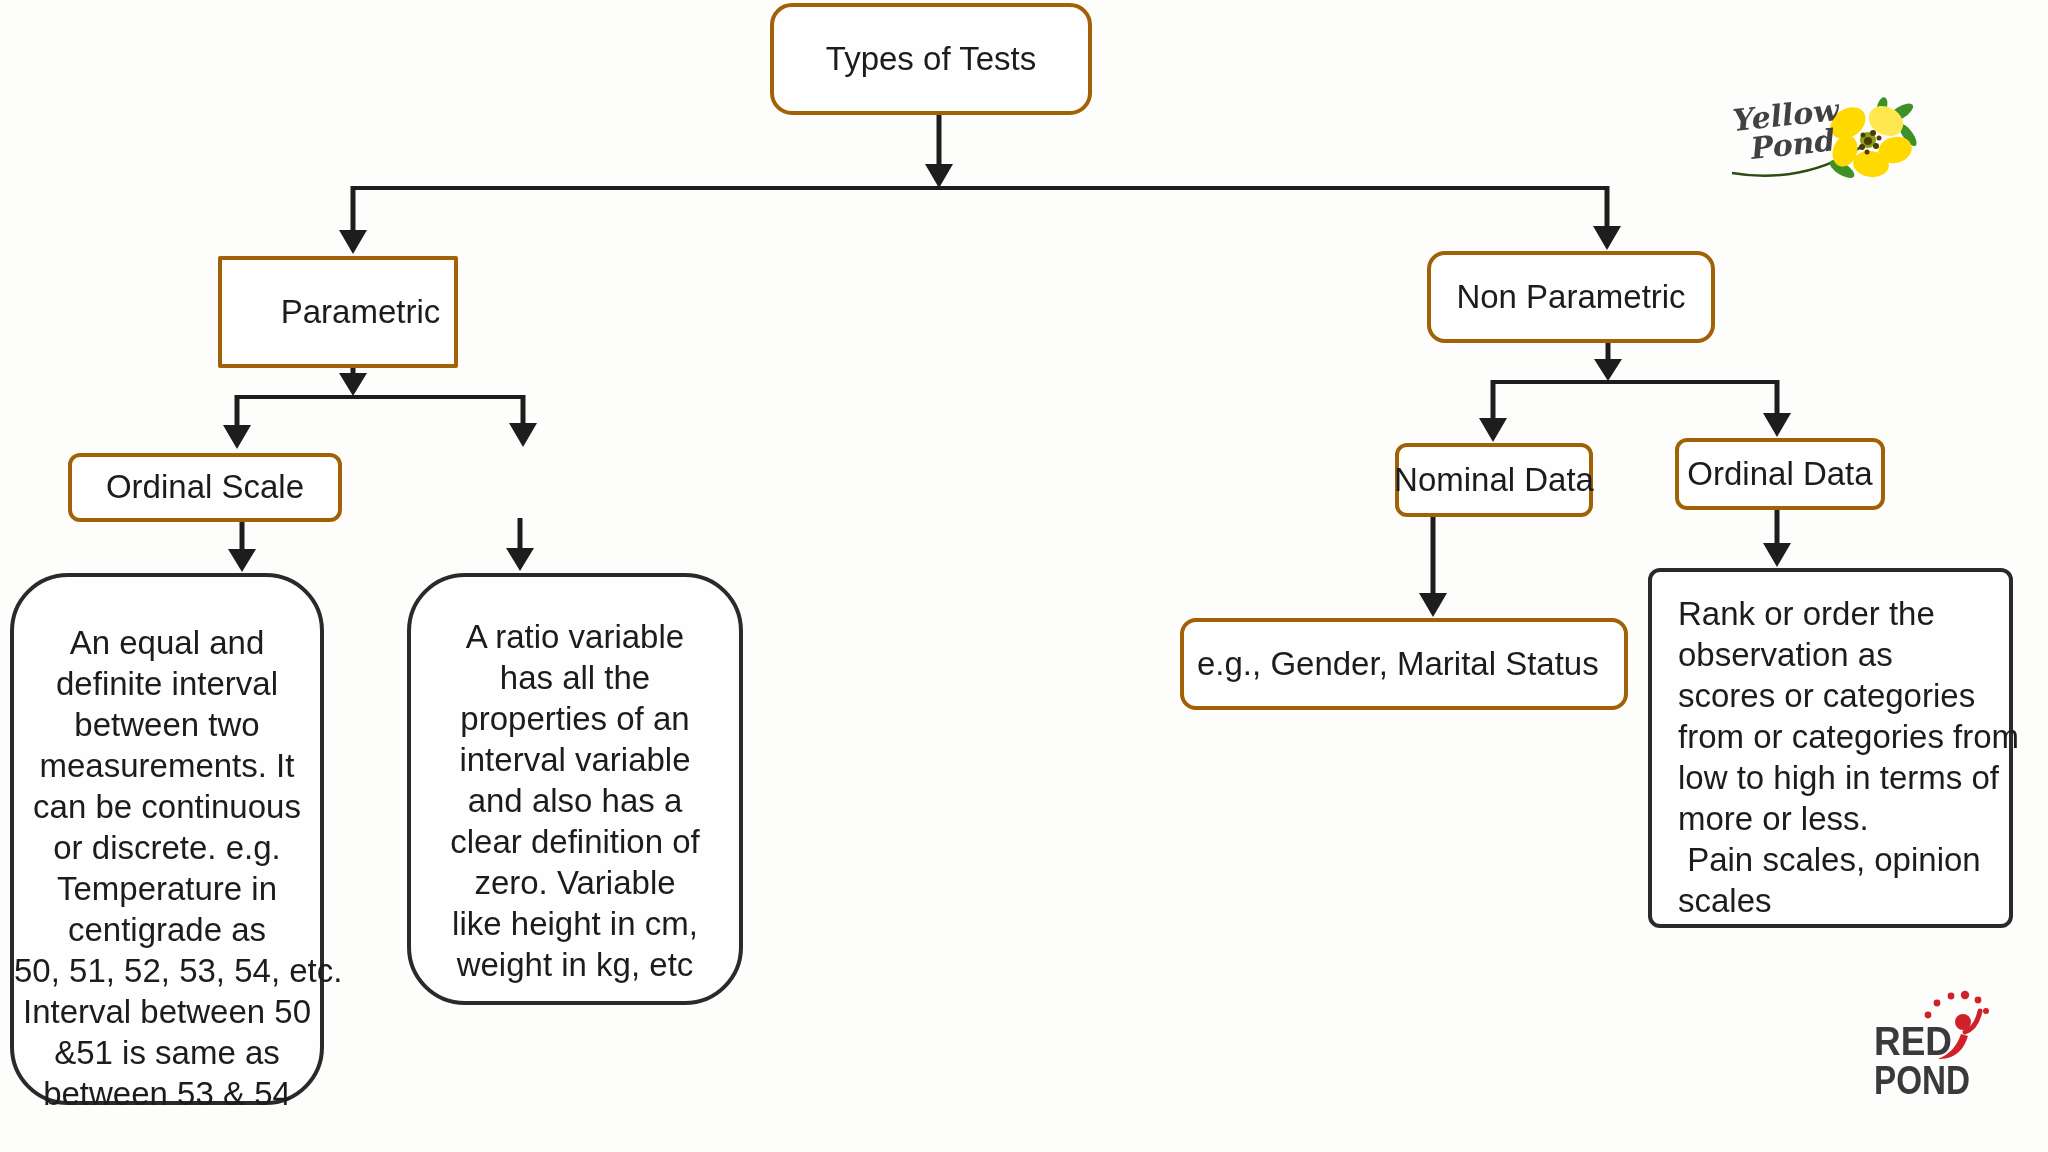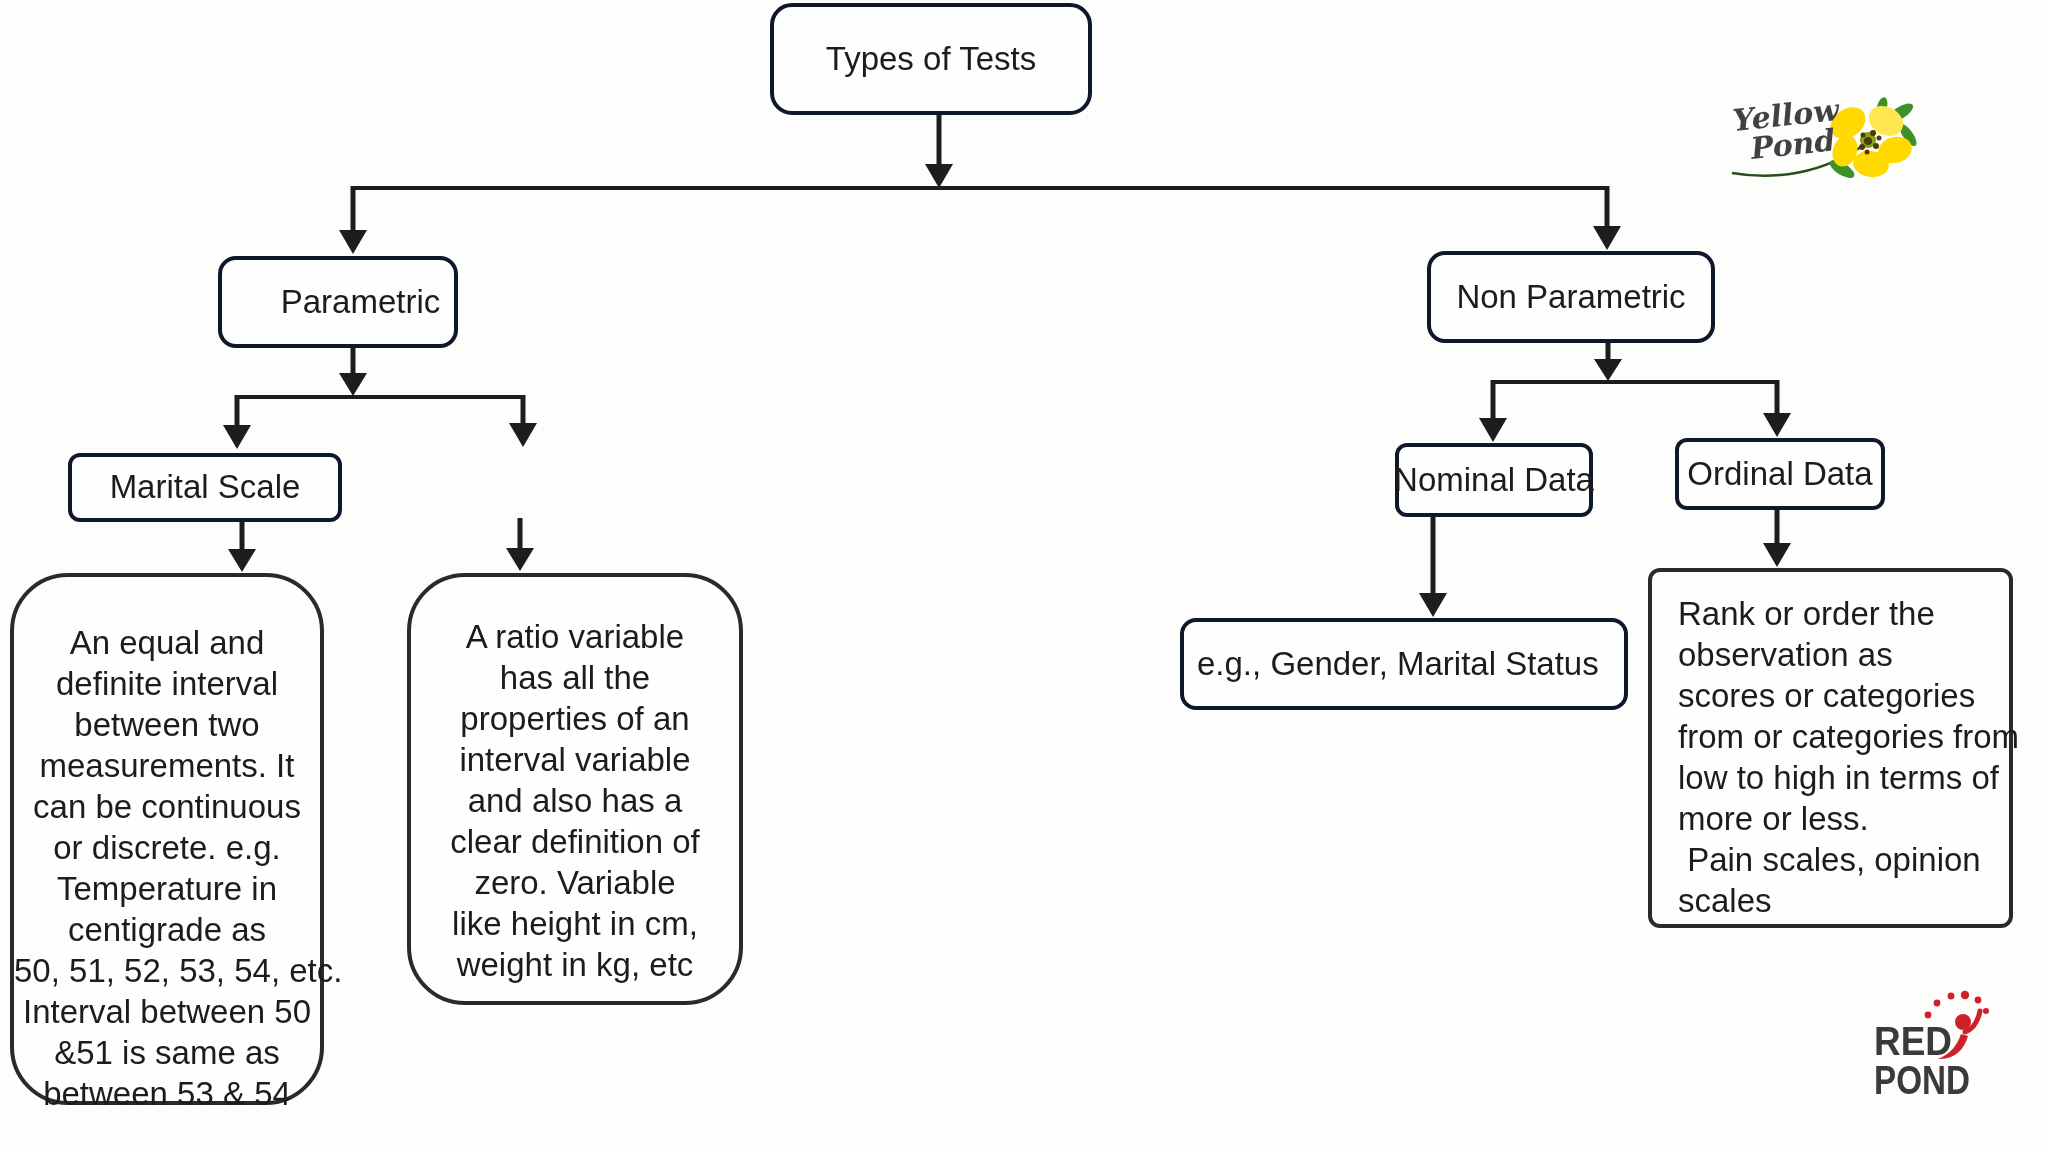--- a/index.html
+++ b/index.html
@@ -9,21 +9,21 @@
     background:#fdfdfc;
     overflow:hidden;
     font-family:"Liberation Sans", sans-serif;
     color:#1c1c1c;
   }
   #connectors{position:absolute;left:0;top:0;width:2048px;height:1152px;}
   .node{
     position:absolute;
     box-sizing:border-box;
     background:#fefefe;
-    border:4px solid #0f172a;
+    border:4px solid #a16207;
     display:flex;
     align-items:center;
     justify-content:center;
     font-size:33px;
     line-height:1.1;
     white-space:nowrap;
   }
   .desc{
     position:absolute;
     box-sizing:border-box;
@@ -97,30 +97,30 @@
 
       <line x1="1777" y1="508" x2="1777" y2="544" stroke-width="5"></line>
       <polygon points="1763,543 1791,543 1777,567" stroke="none"></polygon>
     </g>
   </svg>
 
   <div class="node" style="left:770px;top:3px;width:322px;height:112px;border-radius:22px;">
     <span>Types of Tests</span>
   </div>
 
-  <div class="node" style="left:218px;top:256px;width:240px;height:92px;border-radius:18px;padding-left:45px;">
+  <div class="node" style="left:218px;top:256px;width:240px;height:112px;border-radius:2px;padding-left:45px;">
     <span>Parametric</span>
   </div>
 
   <div class="node" style="left:1427px;top:251px;width:288px;height:92px;border-radius:18px;">
     <span>Non Parametric</span>
   </div>
 
   <div class="node" style="left:68px;top:453px;width:274px;height:69px;border-radius:12px;">
-    <span>Marital Scale</span>
+    <span>Ordinal Scale</span>
   </div>
 
 
   <div class="node" style="left:1395px;top:443px;width:198px;height:74px;border-radius:12px;text-align:center;">
     <span>Nominal Data</span>
   </div>
 
   <div class="node" style="left:1675px;top:438px;width:210px;height:72px;border-radius:12px;">
     <span>Ordinal Data</span>
   </div>

